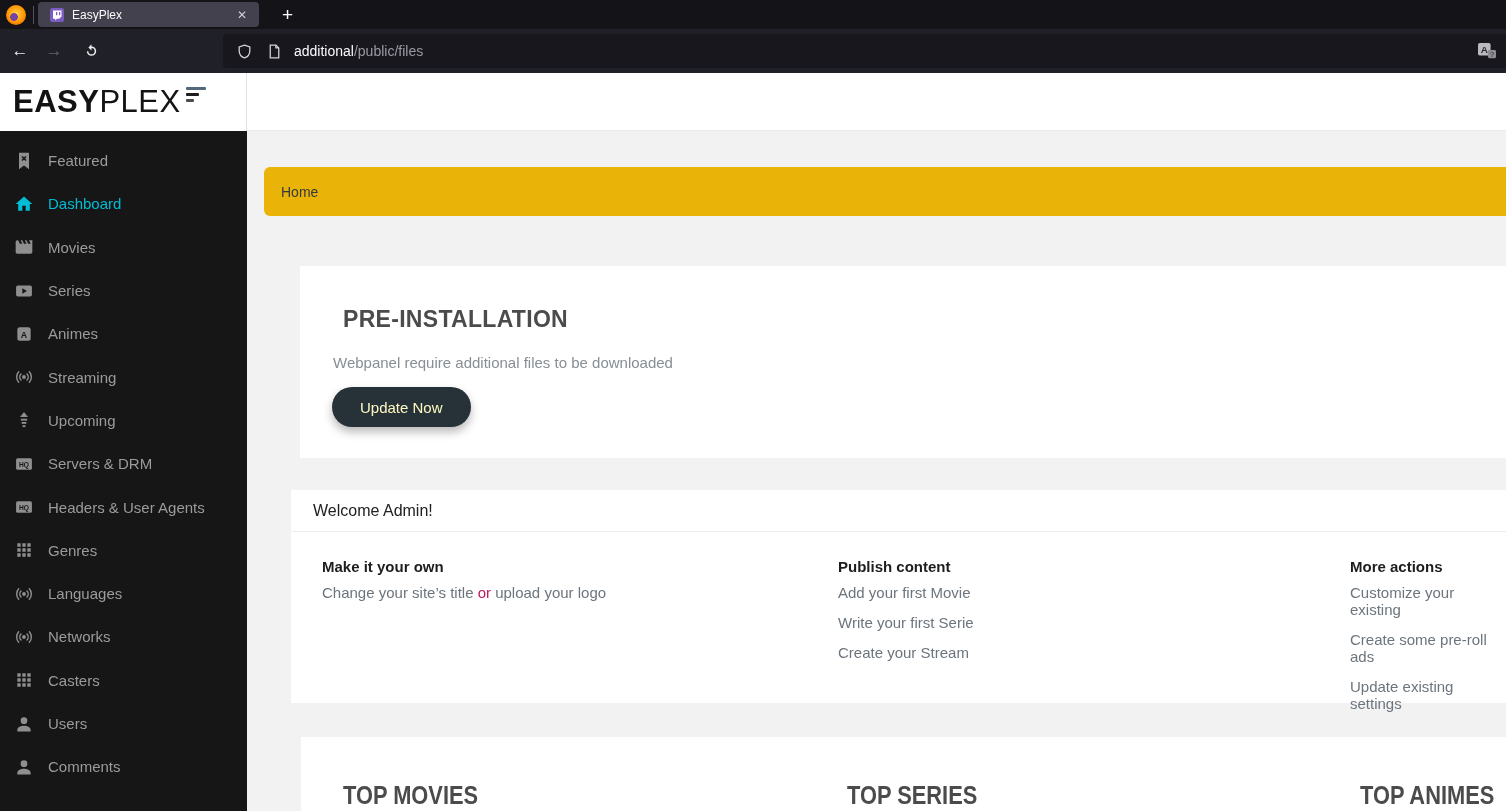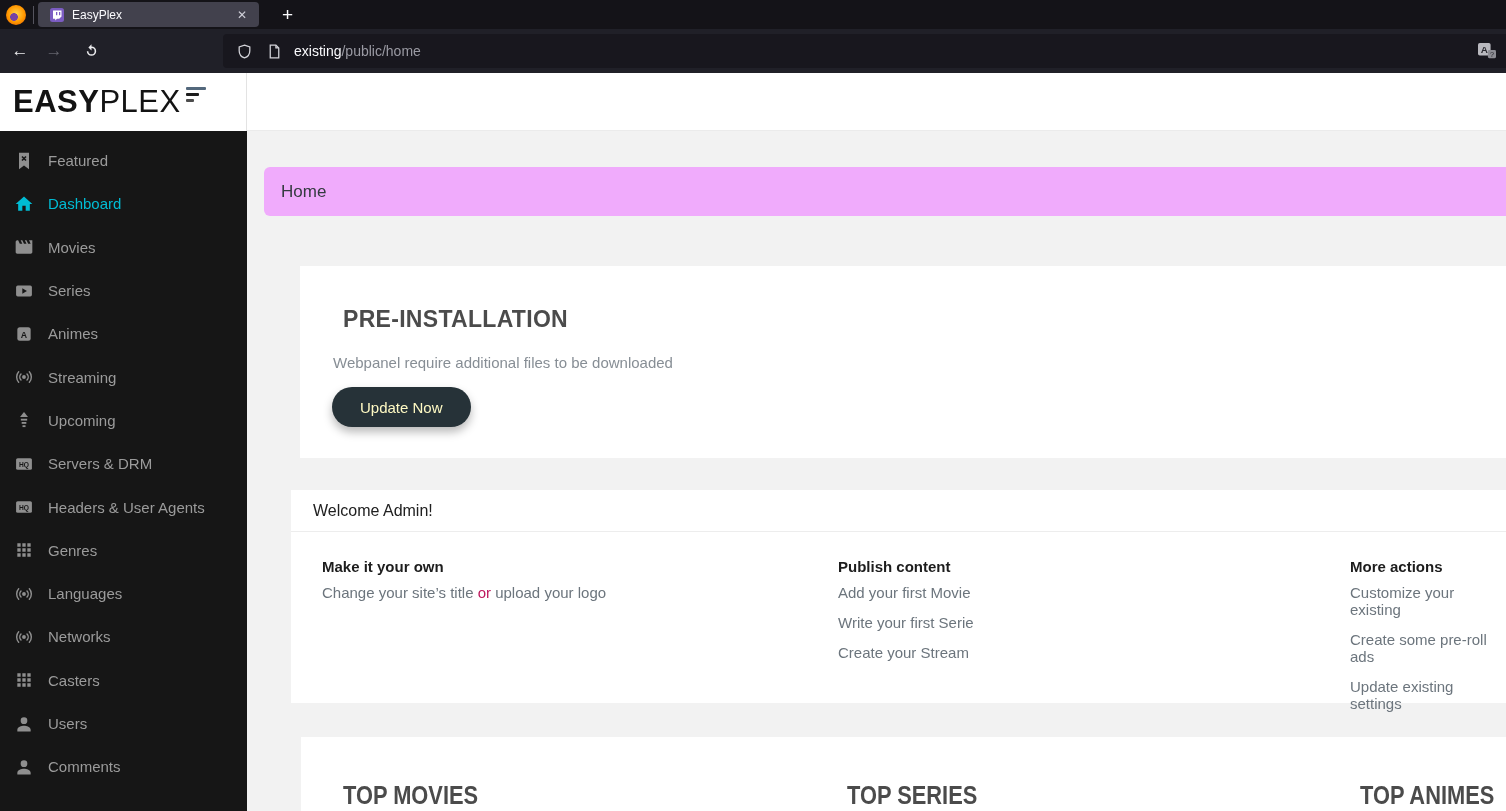--- a/index.html
+++ b/index.html
@@ -55,23 +55,23 @@
   .icn svg { width:100%; height:100%; fill:#8f8f8f; color:#8f8f8f; }
   .side-item .lbl { margin-left:14px; font-size:15px; color:#9b9b9b; white-space:nowrap; }
   .side-item.active .lbl { color:#00bcd4; }
   .side-item.active .icn svg { fill:#00bcd4; color:#00bcd4; }
 
   
   .content { position:absolute; top:73px; left:247px; right:0; bottom:0; background:#f2f2f2;
     overflow:hidden; }
   .topbar { height:58px; background:#fff; border-bottom:1px solid #ebebeb; }
 
-  .breadcrumb { position:absolute; left:17px; right:0; top:94px; height:49px; background:#f0abfc;
+  .breadcrumb { position:absolute; left:17px; right:0; top:94px; height:49px; background:#eab308;
     border-radius:6px 0 0 6px; display:flex; align-items:center; padding-left:17px;
-    font-size:17px; color:#343a40; }
+    font-size:14px; color:#343a40; }
 
   .card { position:absolute; right:0; background:#fff; }
   .card-pre { left:53px; top:193px; height:192px; }
   .pre-title { position:absolute; left:43px; top:40px; font-size:23px; font-weight:bold;
     color:#4b4b4b; letter-spacing:.3px; }
   .pre-sub { position:absolute; left:33px; top:88px; font-size:15px; color:#878e95; }
   .pre-btn { position:absolute; left:32px; top:121px; height:40px; padding:0 28px;
     border:none; border-radius:21px; background:#263238; color:#fef9c3; font-size:15px;
     font-family:"Liberation Sans",sans-serif; box-shadow:0 5px 10px rgba(0,0,0,.28); cursor:pointer; }
 
@@ -119,21 +119,21 @@
     </svg>
   </span>
   <div class="urlbar">
     <svg class="u-icn" viewBox="0 0 24 24" fill="none" stroke="currentColor" stroke-width="1.8">
       <path d="M12 3l7.5 2.6v5.2c0 4.7-3.2 8.8-7.5 10.2-4.3-1.4-7.5-5.5-7.5-10.2V5.6z"></path>
     </svg>
     <svg class="u-icn" viewBox="0 0 24 24" fill="none" stroke="currentColor" stroke-width="1.8">
       <path d="M6 3h8l4 4v14H6z"></path>
         <path d="M14 3v4h4"></path>
     </svg>
-    <span class="url-text"><span class="url-host">existing</span><span class="url-path">/public/home</span></span>
+    <span class="url-text"><span class="url-host">additional</span><span class="url-path">/public/files</span></span>
     <svg class="translate-icn" viewBox="0 0 22 20">
       <rect x="1" y="1" width="14" height="14" rx="2" fill="#b9b9bf"></rect>
       <text x="8" y="12" text-anchor="middle" font-size="11" font-weight="bold" fill="#2a2a30" font-family="Liberation Sans, sans-serif">A</text>
       <rect x="12" y="9" width="9" height="9" rx="1.5" fill="#8d8d94"></rect>
       <text x="16.5" y="16.5" text-anchor="middle" font-size="8" fill="#26262c" font-family="Liberation Sans, sans-serif">?</text>
     </svg>
   </div>
 </div>
 
 <div class="sidebar">

